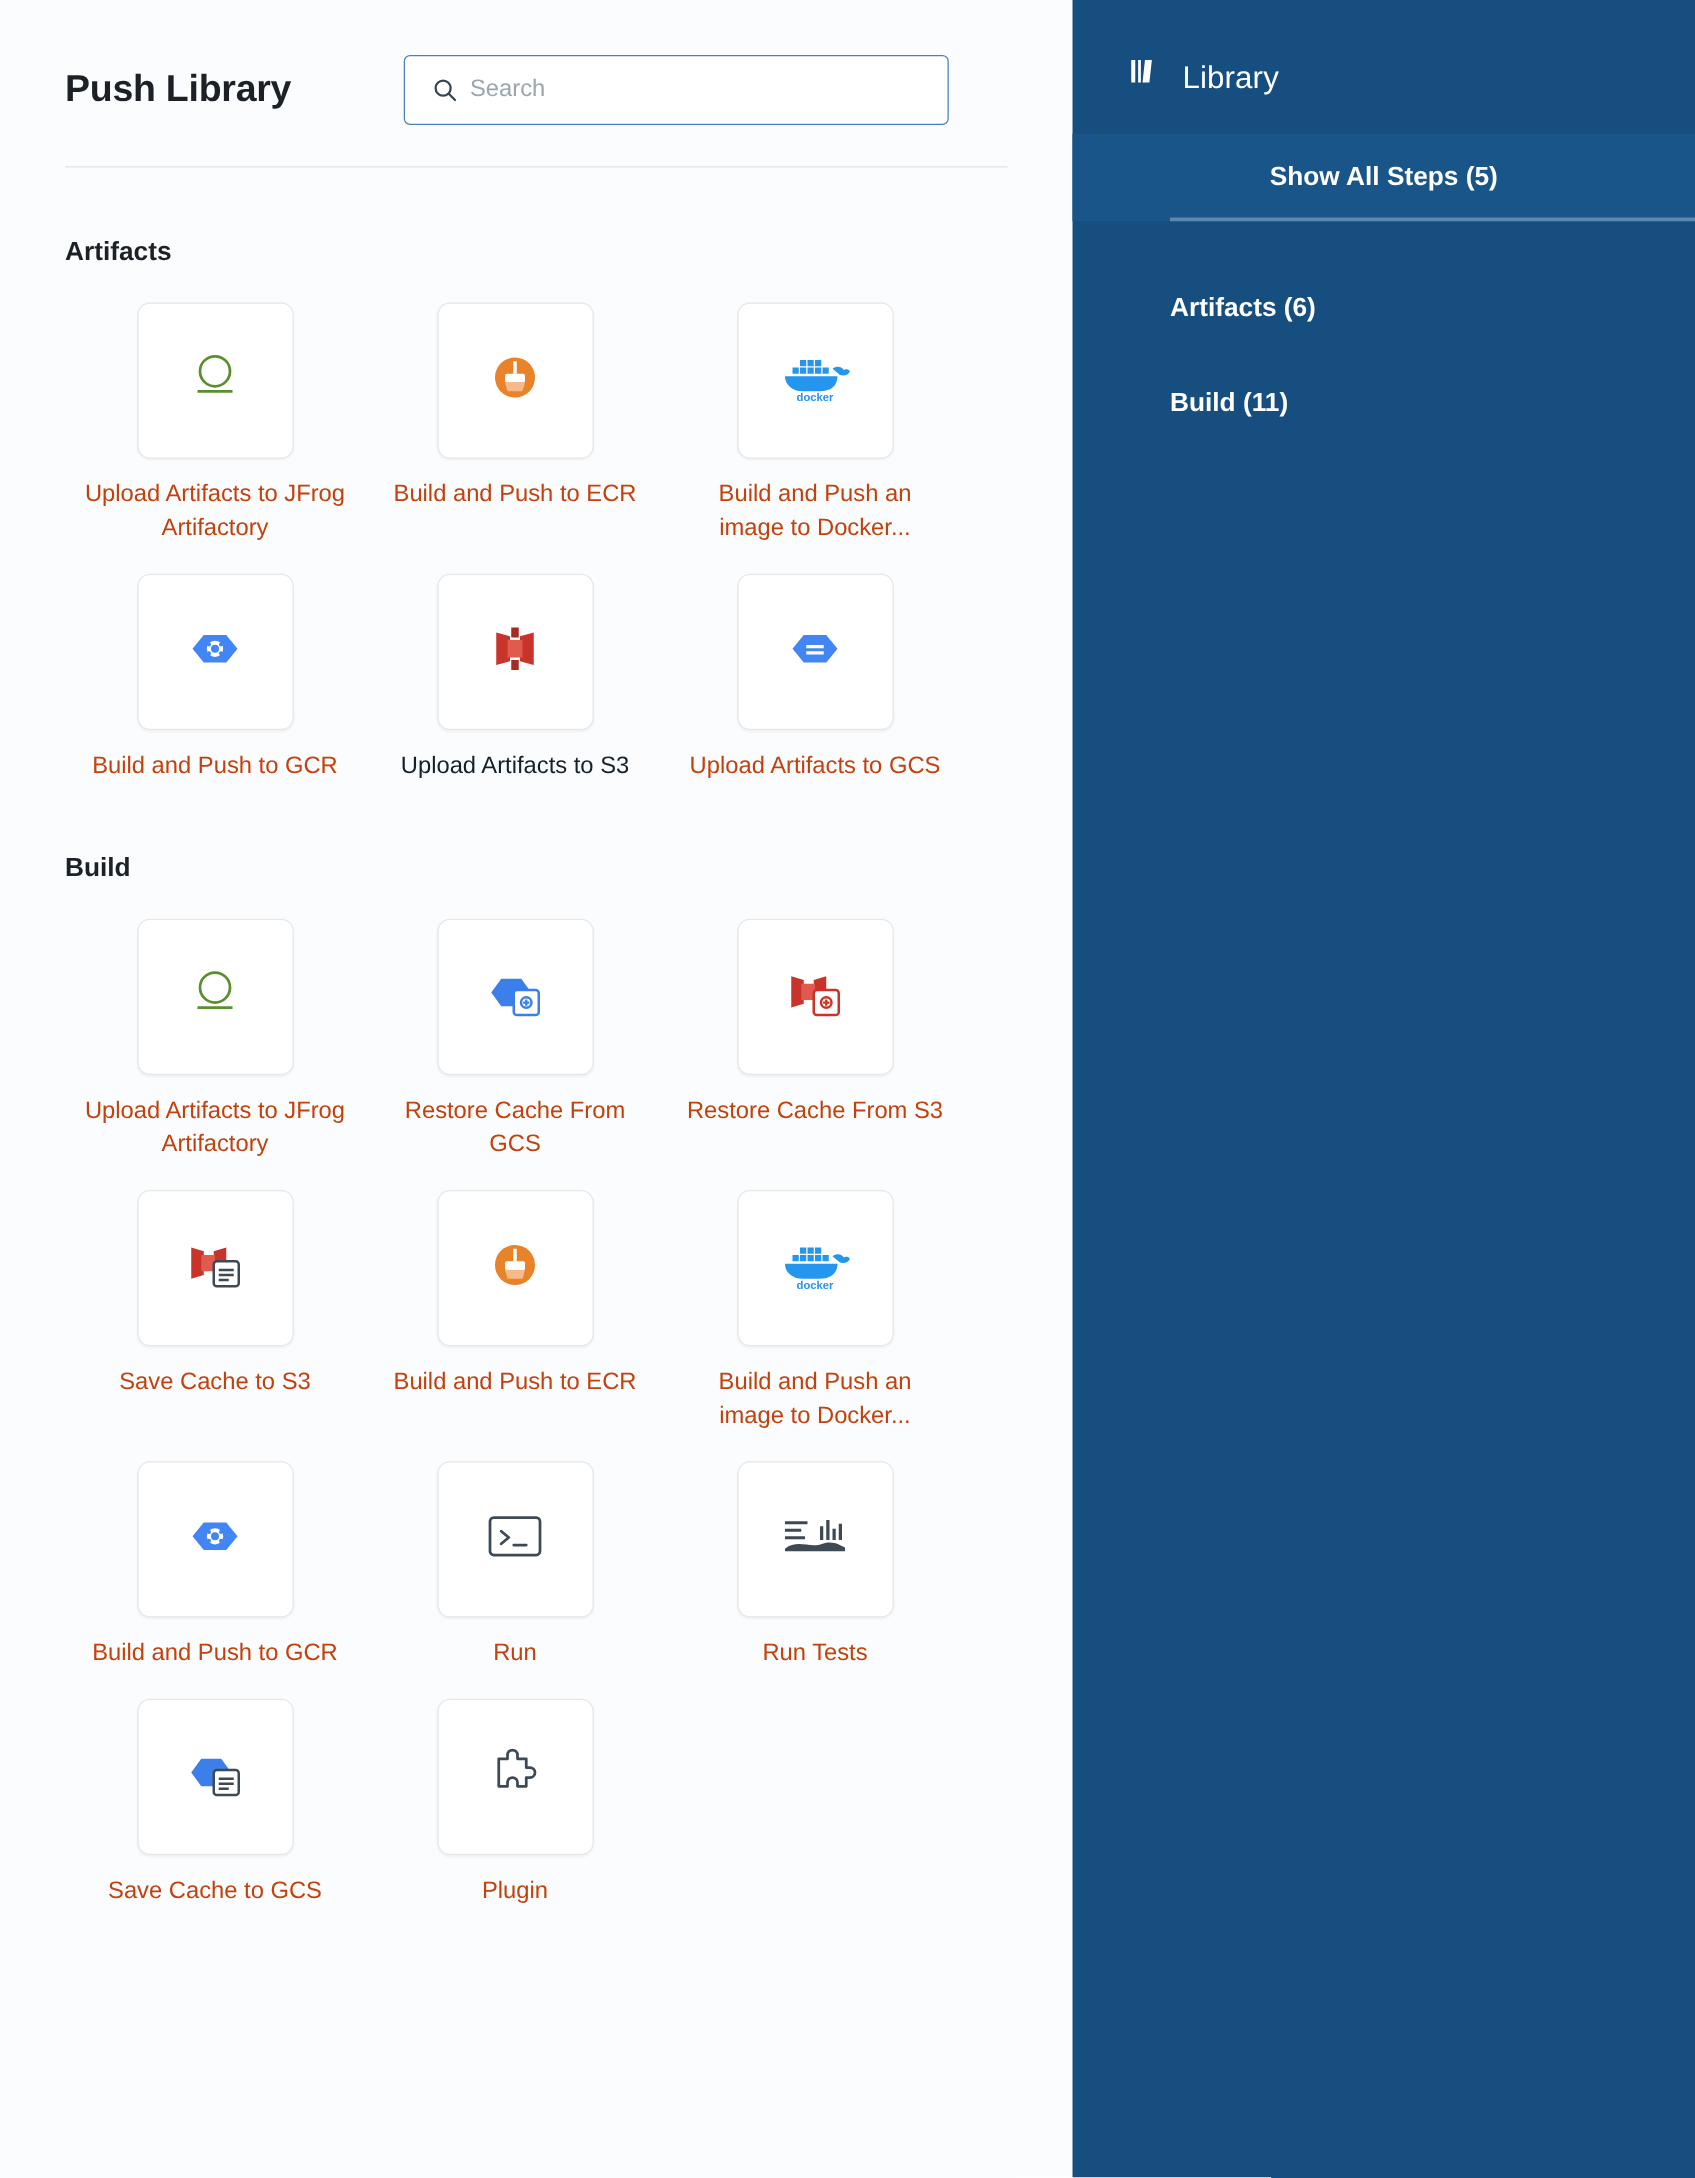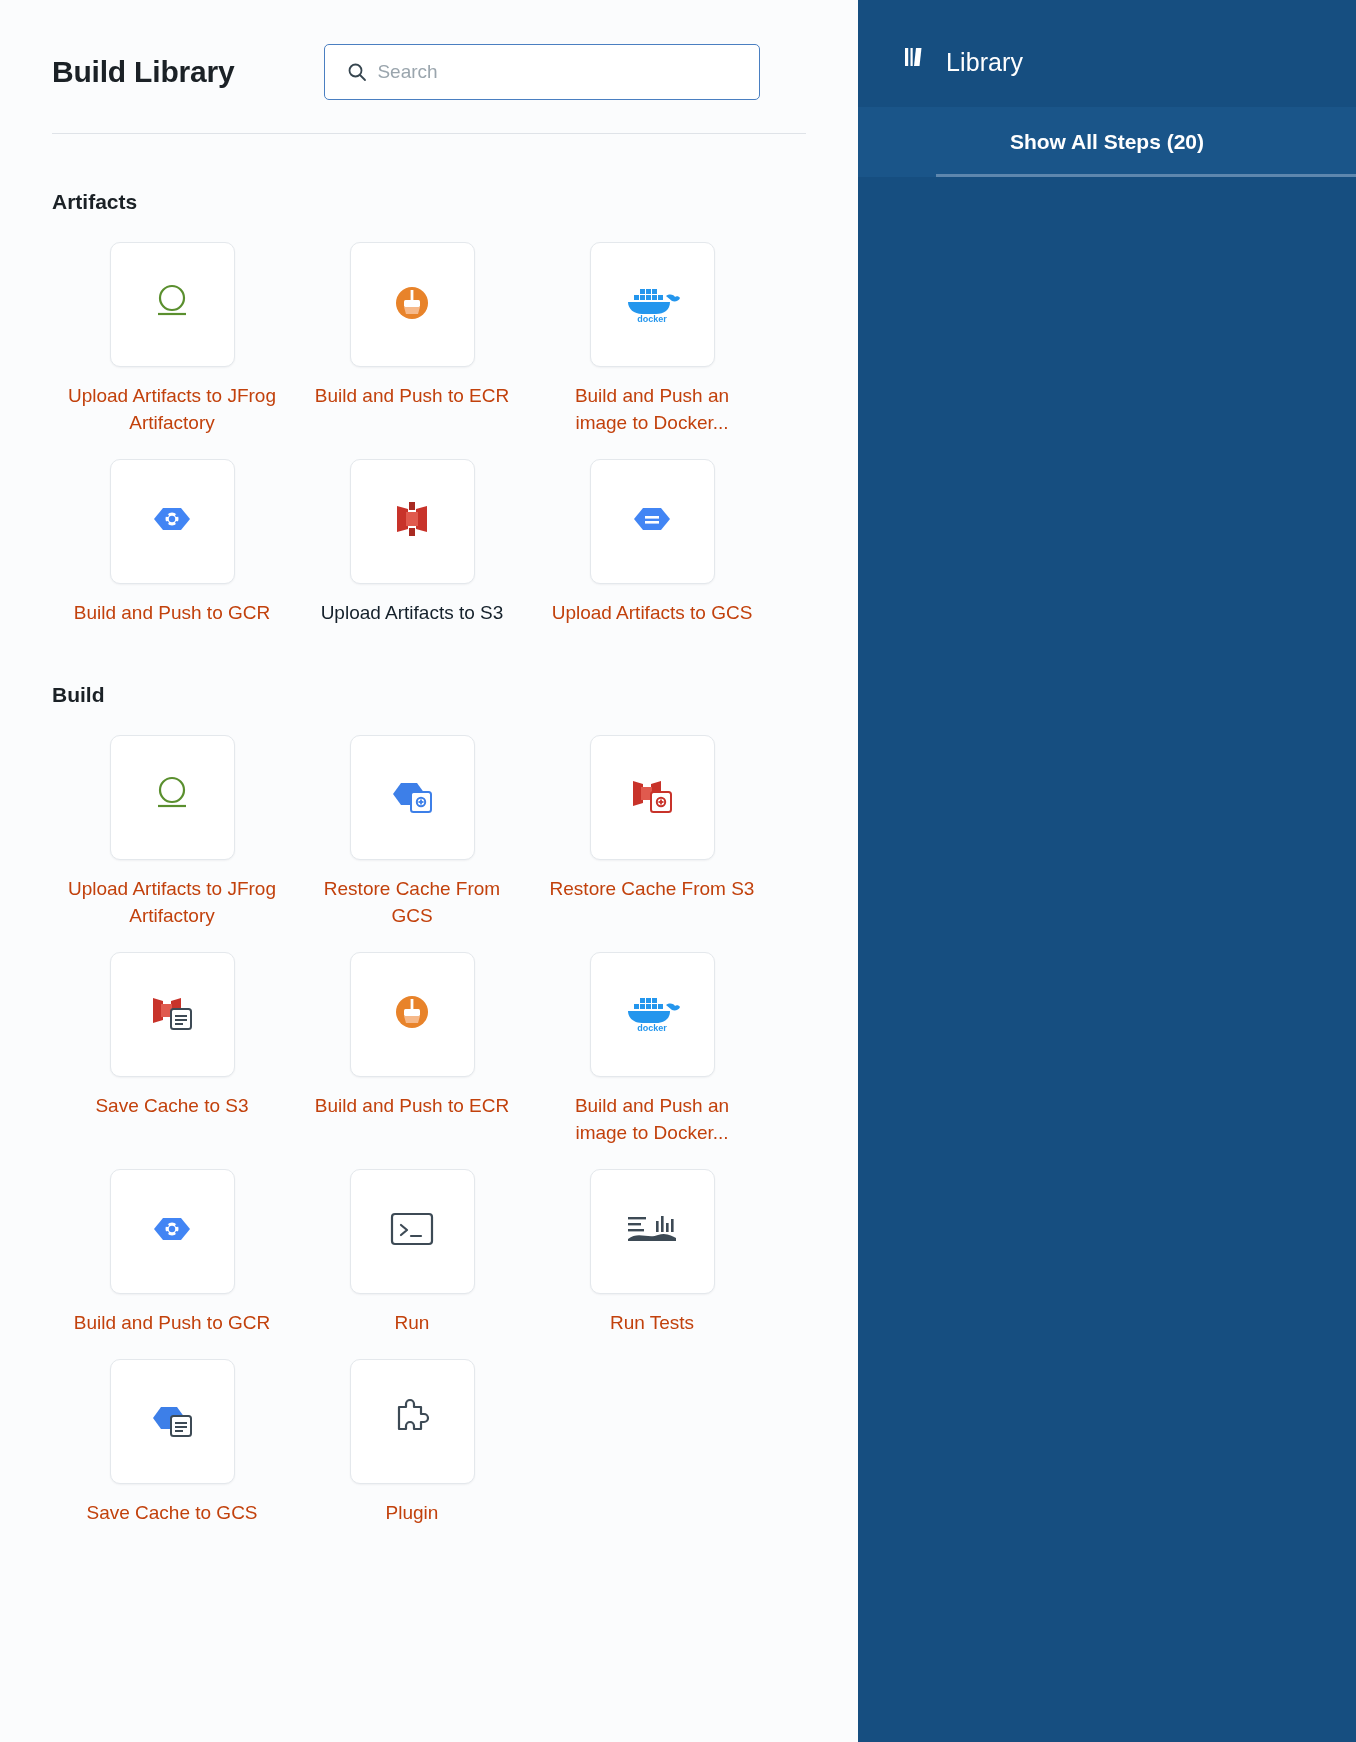--- a/index.html
+++ b/index.html
@@ -183,21 +183,21 @@
   .cat-item:first-child { margin-top: 58px; }
 </style>
 </head>
 <body>
 
 <div class="app">
 
   <div class="left-panel">
 
     <div class="panel-header">
-      <div class="panel-title">Build Library</div>
+      <div class="panel-title">Push Library</div>
       <div class="search-wrap">
         <div class="search-box">
           <span class="search-icon">
             <svg viewBox="0 0 20 20" width="20" height="20" fill="none" stroke="#36454f" stroke-width="1.8">
               <circle cx="8.5" cy="8.5" r="6"></circle>
               <line x1="13" y1="13" x2="18" y2="18" stroke-linecap="round"></line>
             </svg>
           </span>
           <input class="search-input" type="text" placeholder="Search" style="">
         </div>
@@ -489,18 +489,22 @@
         <svg width="26" height="26" viewBox="0 0 26 26" fill="#ffffff">
           <rect x="3" y="4" width="3.2" height="18"></rect>
           <rect x="8.5" y="4" width="2.2" height="18"></rect>
           <path d="M14 4 L19.5 4 L17.5 22 L12 22 Z"></path>
         </svg>
       </span>
       <span class="lib-title">Library</span>
     </div>
 
     <div class="showall">
-      <span class="showall-label">Show All Steps (20)</span>
+      <span class="showall-label">Show All Steps (5)</span>
     </div>
 
+    <div class="cat-list">
+      <div class="cat-item">Artifacts (6)</div>
+      <div class="cat-item">Build (11)</div>
+    </div>
   </div>
 
 </div>
 
 </body></html>

